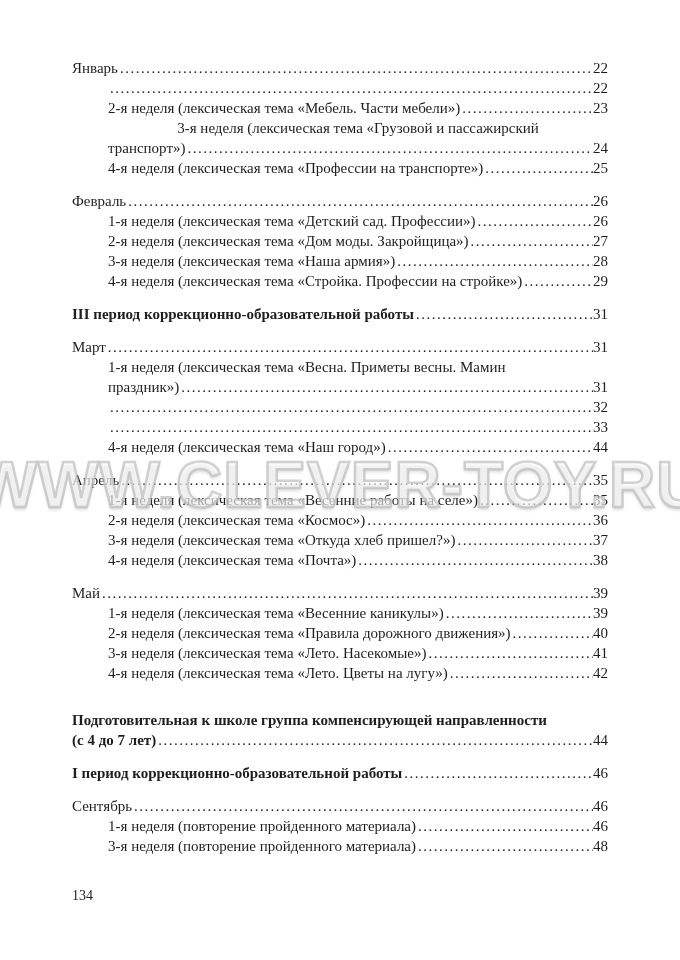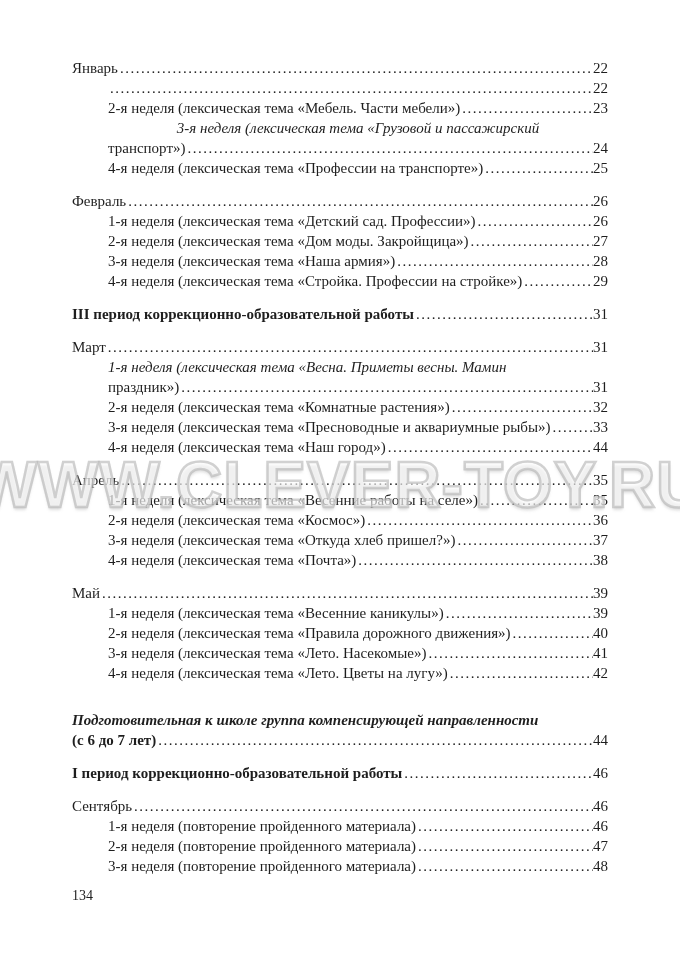--- a/index.html
+++ b/index.html
@@ -24,21 +24,21 @@
     right: 72px;
     top: 58px;
     z-index: 1;
   }
   .section { margin-top: 13px; }
   .section:first-child { margin-top: 0; text-align: center; }
   .section.large-gap { margin-top: 27px; }
   .entry { font-size: 15px; line-height: 20px; }
   .entry.lvl1 { padding-left: 36px; }
   .entry.bold .txt, .entry.bold .cont { font-weight: bold; }
-  .cont { white-space: nowrap; font-style: italic; }
+  .cont { white-space: nowrap; }
   .row { display: flex; align-items: baseline; }
   .txt { flex: 0 0 auto; white-space: nowrap; }
   .dots {
     flex: 1 1 auto;
     min-width: 0;
     overflow: hidden;
     white-space: nowrap;
     letter-spacing: 1.5px;
     padding-left: 2px;
   }
@@ -171,28 +171,26 @@
         <div class="entry lvl1">
           <div class="cont">1-я неделя (лексическая тема «Весна. Приметы весны. Мамин</div>
           <div class="row">
             <span class="txt">праздник»)</span>
             <span class="dots"></span>
             <span class="pg">31</span>
           </div>
         </div>
         <div class="entry lvl1">
           <div class="row">
-            <span class="txt">2-я неделя (лексическая тема «Комнатные растения»)</span>
             <span class="dots"></span>
             <span class="pg">32</span>
           </div>
         </div>
         <div class="entry lvl1">
           <div class="row">
-            <span class="txt">3-я неделя (лексическая тема «Пресноводные и аквариумные рыбы»)</span>
             <span class="dots"></span>
             <span class="pg">33</span>
           </div>
         </div>
         <div class="entry lvl1">
           <div class="row">
             <span class="txt">4-я неделя (лексическая тема «Наш город»)</span>
             <span class="dots"></span>
             <span class="pg">44</span>
           </div>
@@ -269,21 +267,21 @@
             <span class="txt">4-я неделя (лексическая тема «Лето. Цветы на лугу»)</span>
             <span class="dots"></span>
             <span class="pg">42</span>
           </div>
         </div>
       </div>
       <div class="section large-gap">
         <div class="entry lvl0 bold">
           <div class="cont">Подготовительная к школе группа компенсирующей направленности</div>
           <div class="row">
-            <span class="txt">(с 6 до 7 лет)</span>
+            <span class="txt">(с 4 до 7 лет)</span>
             <span class="dots"></span>
             <span class="pg">44</span>
           </div>
         </div>
       </div>
       <div class="section">
         <div class="entry lvl0 bold">
           <div class="row">
             <span class="txt">I период коррекционно-образовательной работы</span>
             <span class="dots"></span>
@@ -297,27 +295,20 @@
             <span class="txt">Сентябрь</span>
             <span class="dots"></span>
             <span class="pg">46</span>
           </div>
         </div>
         <div class="entry lvl1">
           <div class="row">
             <span class="txt">1-я неделя (повторение пройденного материала)</span>
             <span class="dots"></span>
             <span class="pg">46</span>
-          </div>
-        </div>
-        <div class="entry lvl1">
-          <div class="row">
-            <span class="txt">2-я неделя (повторение пройденного материала)</span>
-            <span class="dots"></span>
-            <span class="pg">47</span>
           </div>
         </div>
         <div class="entry lvl1">
           <div class="row">
             <span class="txt">3-я неделя (повторение пройденного материала)</span>
             <span class="dots"></span>
             <span class="pg">48</span>
           </div>
         </div>
       </div>

